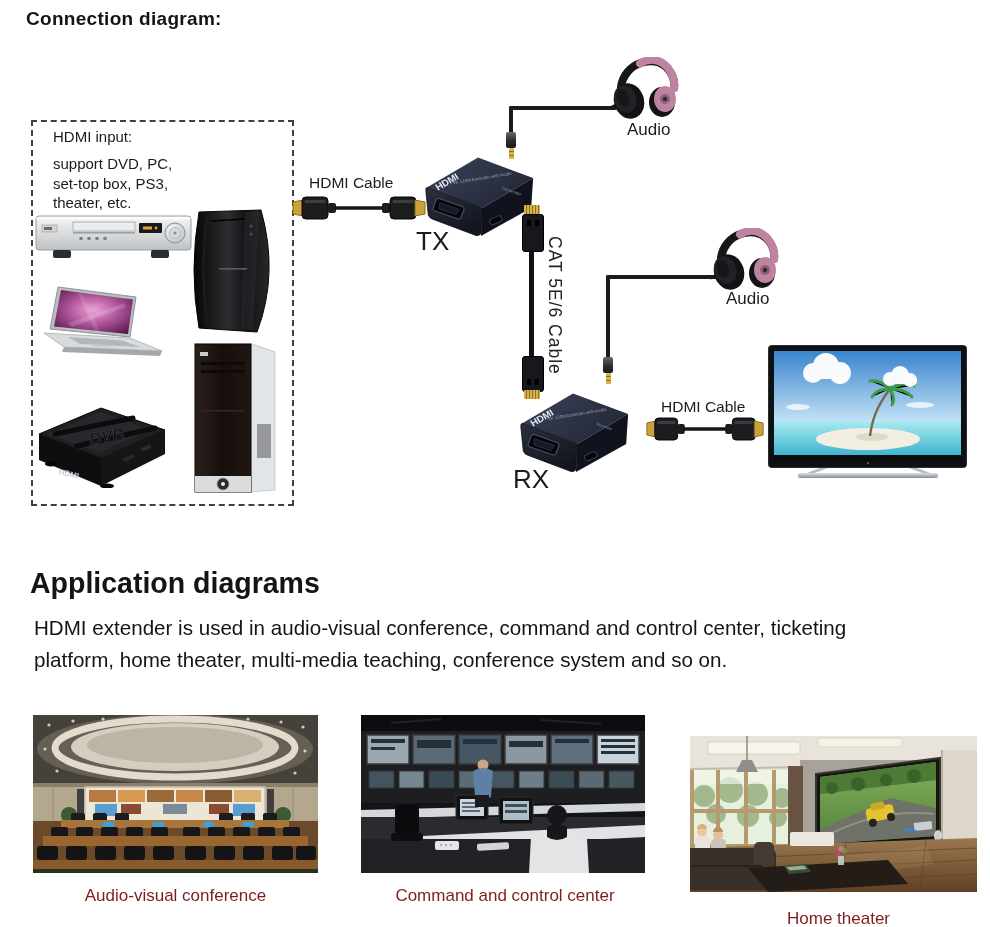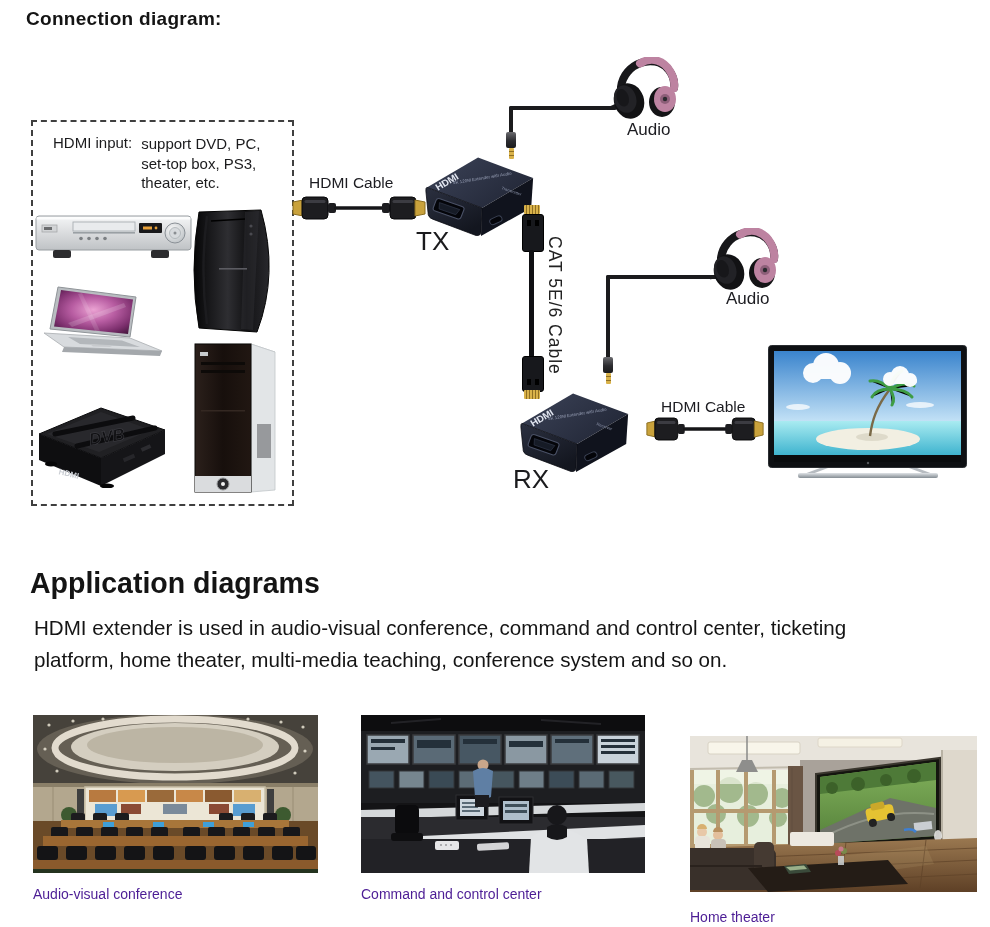--- a/index.html
+++ b/index.html
@@ -4,35 +4,35 @@
 <style>
   html,body{margin:0;padding:0;background:#fff;}
   .page{position:relative;width:990px;height:927px;background:#ffffff;overflow:hidden;
         font-family:"Liberation Sans",sans-serif;color:#1a1a1a;}
   .abs{position:absolute;}
   .h1{position:absolute;left:26px;top:8px;font-size:19px;font-weight:700;color:#141414;letter-spacing:.3px;}
   .h2{position:absolute;left:30px;top:566px;font-size:30px;font-weight:700;color:#141414;transform:scaleX(.95);transform-origin:0 0;}
   .body-text{position:absolute;left:34px;top:612px;font-size:21px;line-height:32px;color:#151515;transform:scaleX(.98);transform-origin:0 0;white-space:nowrap;}
   .body-text span{display:block;}
   .dashed-box{position:absolute;left:31px;top:120px;width:259px;height:382px;border:2px dashed #3f3f3f;}
-  .inbox-label{position:absolute;left:20px;top:12px;display:flex;gap:9px;font-size:15px;color:#1b1b1d;}
+  .inbox-label{position:absolute;left:20px;top:6px;display:flex;gap:9px;font-size:15px;color:#1b1b1d;flex-direction:column;}
   .inbox-lines span{display:block;line-height:19.5px;white-space:nowrap;}
   .lbl{position:absolute;color:#1c1c21;font-size:15.5px;white-space:nowrap;}
   .lbl-big{position:absolute;color:#1b1b1d;font-size:26px;white-space:nowrap;}
   .cat-lbl{position:absolute;left:544px;top:236px;font-size:17.5px;color:#222;writing-mode:vertical-rl;text-orientation:mixed;letter-spacing:1px;white-space:nowrap;}
   .wire{position:absolute;background:#1b1b1d;border-radius:2px;}
   .jack-body{position:absolute;width:10px;height:16px;border-radius:2px;
      background:linear-gradient(180deg,#6a6a6e,#2c2c30 55%,#1a1a1c);}
   .jack-tip{position:absolute;width:5px;height:11px;border-radius:1px;
      background:repeating-linear-gradient(180deg,#d9b24a 0 3px,#8f6f23 3px 4px);}
   .rj-tip{position:absolute;width:16px;height:9px;
      background:repeating-linear-gradient(90deg,#d9b24a 0 2px,#8f6f23 2px 3px);border-radius:1px;}
   .rj-body{position:absolute;width:20px;height:36px;background:#17181c;border-radius:3px;border:1px solid #000;}
   .rj-hole{position:absolute;width:4px;height:6px;background:#000;}
-  .cap{position:absolute;width:100%;text-align:left;font-size:14px;color:#4c1d95;}
+  .cap{position:absolute;width:100%;text-align:center;font-size:17px;color:#7f1d1d;}
   svg text{font-family:"Liberation Sans",sans-serif;}
   .fig{position:absolute;}
 </style>
 </head>
 <body>
 
 <div class="page">
 
   <svg width="0" height="0" style="position:absolute">
     <defs>

